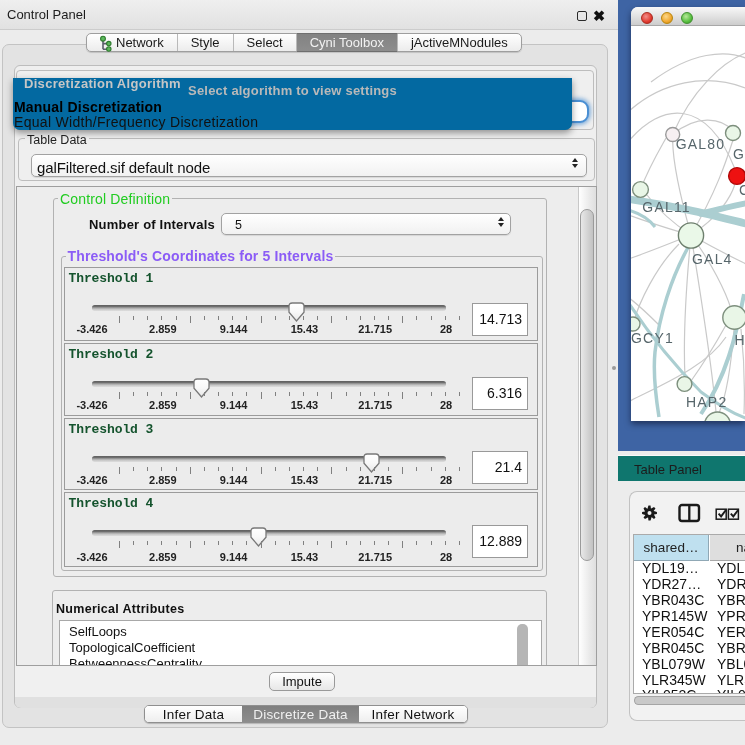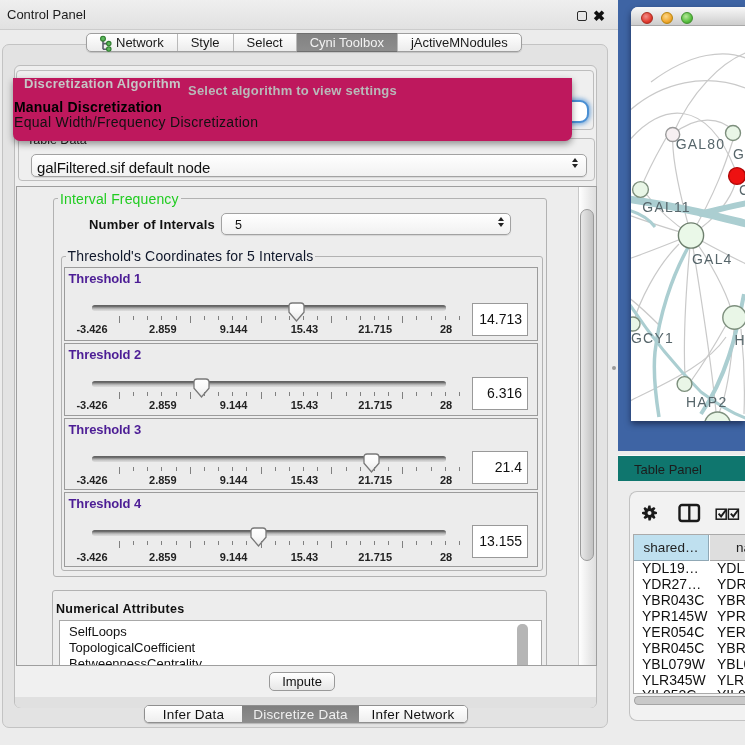--- a/index.html
+++ b/index.html
@@ -17,21 +17,21 @@
 .tseg:last-child { border-right:none; }
 .tsel { background:linear-gradient(#828282,#8d8d8d); color:#f2f2f2; margin:-1px 0; height:19px; border-top:1px solid #6e6e6e; border-bottom:1px solid #6e6e6e; }
 
 #outerPanel { left:2px; top:44px; width:606px; height:684px; background:#e3e3e3; border:1px solid #c3c3c3; border-radius:7px; }
 #innerPanel { left:14px; top:65px; width:583px; height:643px; background:#efefef; border:1px solid #bdbdbd; border-radius:6px; }
 
 #discBox { left:16px; top:70px; width:578px; height:60px; border:1px solid #bdbdbd; border-radius:4px; }
 #discLabel { left:24px; top:76px; font-size:13px; font-weight:bold; color:#c6c6c6; z-index:11; letter-spacing:0.3px; }
 #algoCombo { left:545px; top:100px; width:44px; height:23px; background:#fff; border:2.5px solid #4a8fd3; border-radius:9px; box-shadow:0 0 4px 1.5px rgba(70,140,210,0.7); z-index:1; }
 
-#popup { left:13px; top:78px; width:559px; height:63px; background:#be185d; border-radius:0 0 7px 7px; box-shadow:0 3px 7px rgba(0,0,0,0.4); z-index:10;text-decoration:underline; }
+#popup { left:13px; top:78px; width:559px; height:52px; background:#0369a1; border-radius:0 0 7px 7px; box-shadow:0 3px 7px rgba(0,0,0,0.4); z-index:10;text-decoration:underline; }
 #popSel { left:0; top:5px; width:559px; text-align:center; font-size:13px; font-weight:600; color:#b9b9b9; letter-spacing:0.2px; }
 #popIt1 { left:1px; top:21px; font-size:14px; font-weight:bold; color:#000; letter-spacing:0.2px; }
 #popIt2 { left:1px; top:36px; font-size:14px; color:#111; letter-spacing:0.3px; }
 
 #tdGroup { left:18px; top:138px; width:577px; height:43px; border:1px solid #bdbdbd; border-radius:4px; }
 #tdLabel { left:25px; top:133px; font-size:12.5px; color:#222; background:#efefef; padding:0 2px; }
 .combo { background:linear-gradient(#ffffff,#f1f1f1); border:1px solid #a2a2a2; border-radius:5px; box-shadow:0 1px 1px rgba(0,0,0,0.1); }
 #tdCombo { left:31px; top:154px; width:556px; height:23px; }
 #tdCombo .ctext { position:absolute; left:5px; top:4px; font-size:15px; color:#111; letter-spacing:-0.1px; }
 .spin { position:absolute; width:9px; }
@@ -44,24 +44,24 @@
 #vsThumb { left:563px; top:22px; width:14px; height:352px; background:linear-gradient(90deg,#e8e8e8,#c2c2c2); border:1px solid #9a9a9a; border-radius:7px; }
 
 .group { position:absolute; border:1px solid #b2b2b2; border-radius:3px; }
 .gtitle { position:absolute; font-size:14px; letter-spacing:0.15px; background:#ededed; padding:0 2px; white-space:nowrap; }
 #gInterval { left:36px; top:11px; width:494px; height:379px; }
 #gIntervalT { left:41px; top:4px; color:#21cc21; }
 #lblNum { position:absolute; left:72px; top:30px; font-size:13px; font-weight:bold; color:#111; letter-spacing:0.2px; }
 #numCombo { left:204px; top:25.5px; width:290px; height:22.5px; }
 #numCombo .ctext { position:absolute; left:13px; top:4px; font-size:12.5px; color:#111; }
 #gThresh { left:44px; top:69px; width:482px; height:315px; }
-#gThreshT { left:48.5px; top:61px; color:#0f172a; }
+#gThreshT { left:48.5px; top:61px; color:#8b5cf6;font-weight:bold; }
 
 .tpanel { position:absolute; left:47px; width:474px; background:#ececec; border:1px solid #9b9b9b; }
-.tpanel .ptitle { position:absolute; left:3.5px; top:2.5px; font-size:13px; letter-spacing:-0.1px; font-weight:bold; color:#4c1d95; }
+.tpanel .ptitle { position:absolute; left:3.5px; top:2.5px; font-size:13px; letter-spacing:-0.1px; font-weight:bold; color:#14532d;font-family:Liberation Mono, monospace; }
 .track { position:absolute; left:27px; top:37px; width:354px; height:5.5px; border-radius:2.75px; background:linear-gradient(#5e5e5e 0%,#6e6e6e 25%,#a8a8a8 50%,#cfcfcf 78%,#dedede 100%); }
 .thumb { position:absolute; top:33.5px; width:17px; height:20px; }
 .ticks { position:absolute; left:27px; top:48px; width:355px; height:7px; }
 .vbox { position:absolute; left:407px; width:56px; height:33px; background:#fff; border:1px solid #999; font-size:14px; color:#111; text-align:right; padding-right:5px; }
 .slabels { position:absolute; left:0; width:474px; font-size:11px; font-weight:bold; color:#222; }
 .slab { position:absolute; transform:translateX(-50%); }
 
 #gAttr { left:35px; top:403px; width:495px; height:80px; }
 #gAttrT { left:42.5px; top:396px; color:#2222ee; }
 #lblNumAttr { position:absolute; left:39px; top:415px; font-size:12.5px; letter-spacing:0.3px; font-weight:bold; color:#111; }
@@ -127,21 +127,21 @@
 <div class="abs combo" id="tdCombo">
     <span class="ctext">galFiltered.sif default node</span>
   <div class="spin" style="left:540px; top:3px;">
       <div class="up"></div>
       <div class="dn"></div>
     </div>
 </div>
 
 <div class="abs" id="settings">
   <div class="group" id="gInterval"></div>
-  <div class="gtitle" id="gIntervalT">Interval Frequency</div>
+  <div class="gtitle" id="gIntervalT">Control Definition</div>
   <div id="lblNum">Number of Intervals</div>
   <div class="combo abs" id="numCombo" style="position:absolute;">
       <span class="ctext">5</span>
     <div class="spin" style="left:276px; top:3px;">
         <div class="up"></div>
         <div class="dn"></div>
       </div>
   </div>
   <div class="group" id="gThresh"></div>
   <div class="gtitle" id="gThreshT">Threshold's Coordinates for 5 Intervals</div>
@@ -342,21 +342,21 @@
           <div style="position:absolute;left:381px;top:0;width:1px;height:7px;background:#808080"></div>
         </div>
     <div class="slabels" style="top:58px">
           <span class="slab" style="left:27px">-3.426</span>
           <span class="slab" style="left:97.8px">2.859</span>
           <span class="slab" style="left:168.6px">9.144</span>
           <span class="slab" style="left:239.39999999999998px">15.43</span>
           <span class="slab" style="left:310.2px">21.715</span>
           <span class="slab" style="left:381px">28</span>
         </div>
-    <div class="vbox" style="top:32px;line-height:30px">13.155</div>
+    <div class="vbox" style="top:32px;line-height:30px">12.889</div>
   </div>
     </div>
   <div class="group" id="gAttr"></div>
   <div id="lblNumAttr">Numerical Attributes</div>
   <div id="attrList">
     <div class="item" style="top:3px">SelfLoops</div>
     <div class="item" style="top:19px">TopologicalCoefficient</div>
     <div class="item" style="top:35.5px">BetweennessCentrality</div>
     <div id="alThumb"></div>
   </div>

